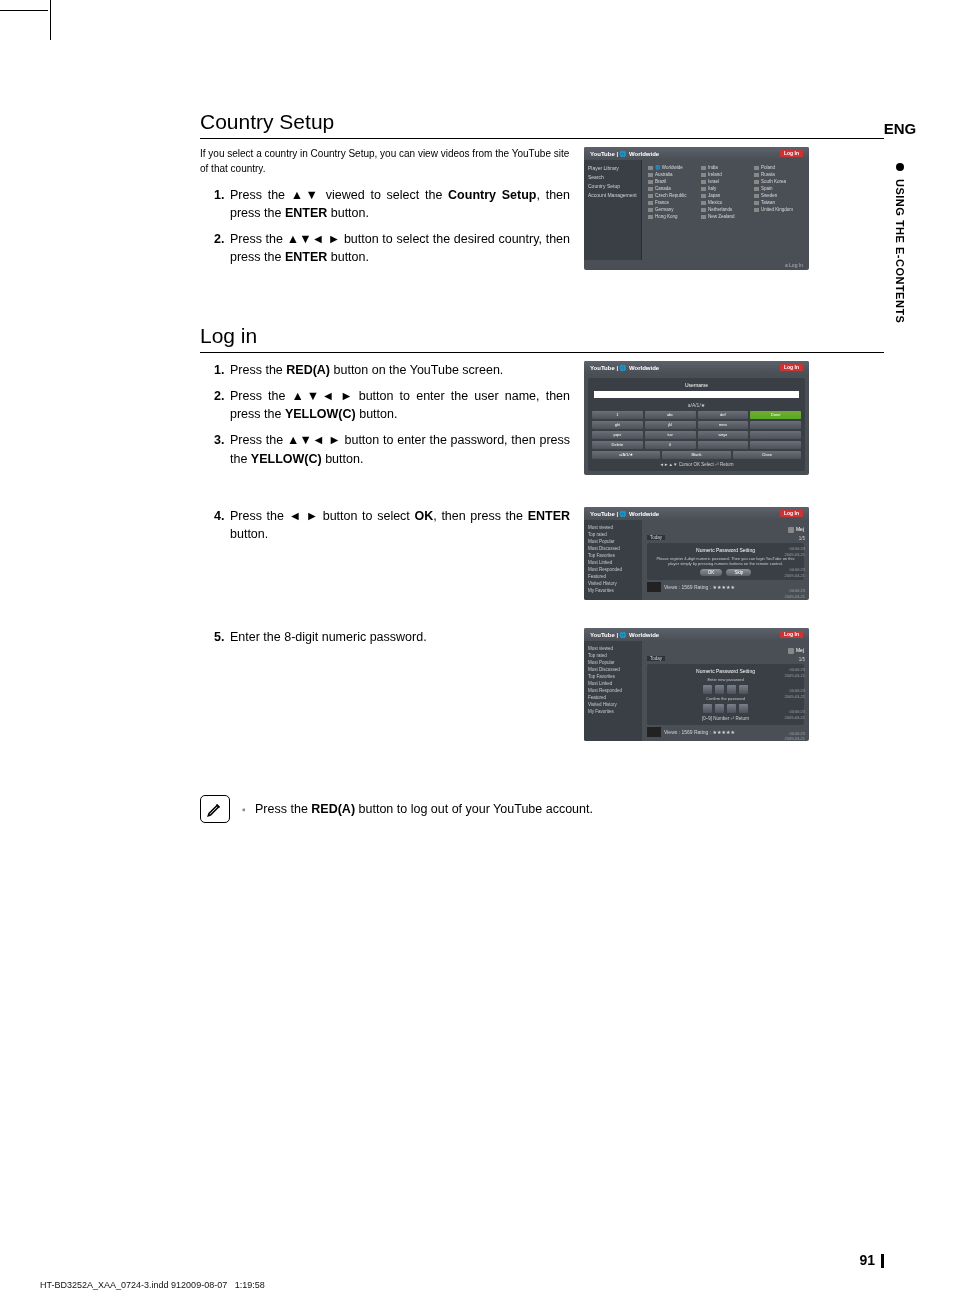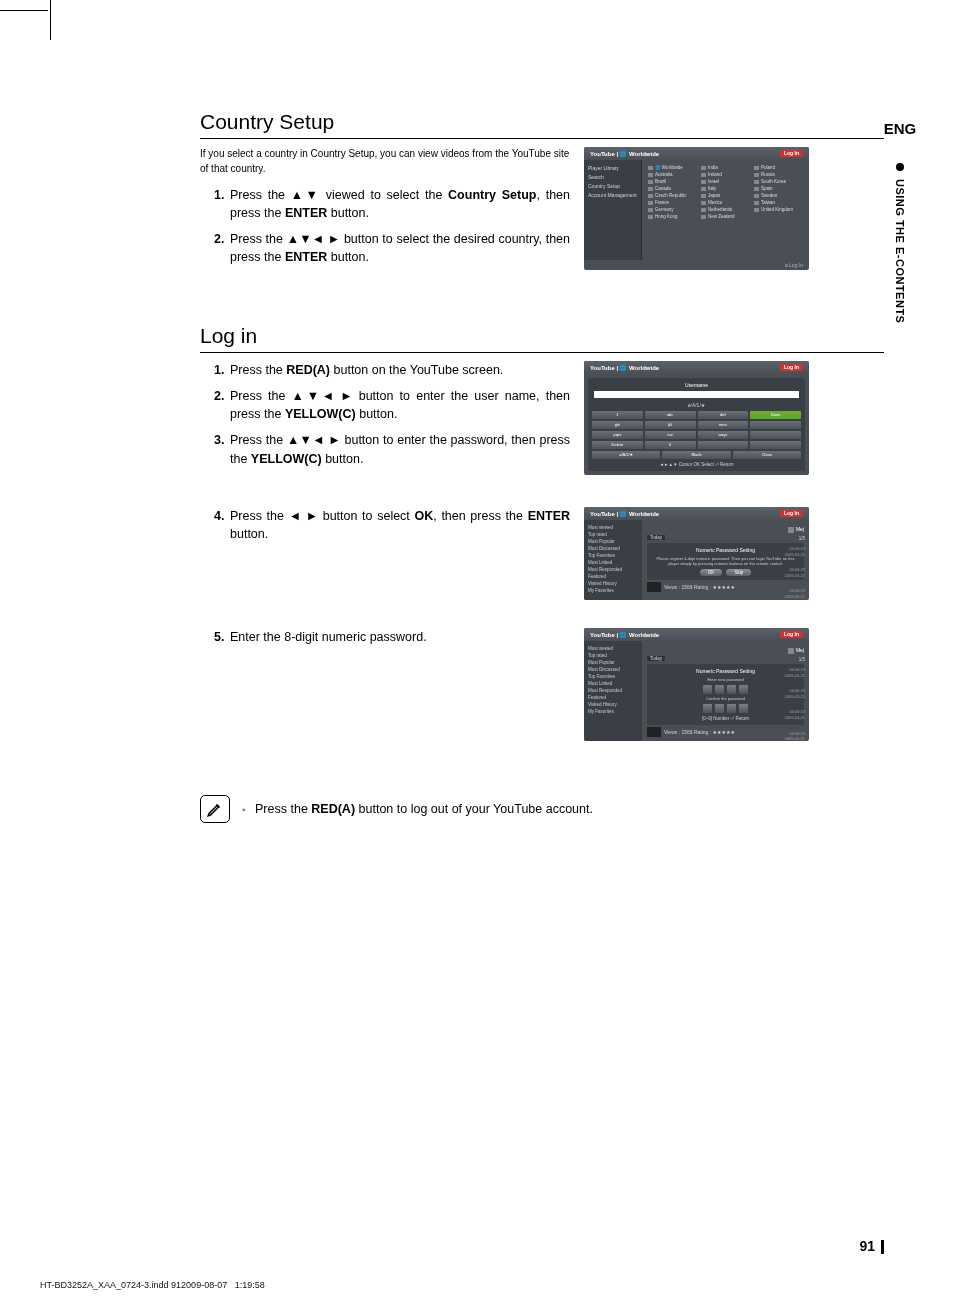--- a/index.html
+++ b/index.html
@@ -133,21 +133,21 @@
   }
   .note-icon {
     width:30px; height:28px; border:1.5px solid #000; border-radius:5px;
     display:flex; align-items:center; justify-content:center;
     font-style:italic; font-weight:bold; font-size:16px;
   }
   .note-bullet { color:#888; font-size:10px; margin-right:6px;}
   .note-text { font-size:12.5px;text-align:right; }
 
   .page-num {
-    position:absolute; right:70px; bottom:58px;
+    position:absolute; right:70px; bottom:44px;
     font-size:14px; font-weight:bold;
   }
   .page-num-bar { display:inline-block; width:3px; height:14px; background:#000; margin-left:6px; vertical-align:middle;}
   .footer-meta {
     position:absolute; left:40px; right:40px; bottom:22px;
     display:flex; justify-content:flex-start; font-size:9px; color:#111;
   }
   .top-line { position:absolute; top:0; left:50px; width:1px; height:40px; background:#000;}
   .top-line2 { position:absolute; top:10px; left:0; width:48px; height:1px; background:#000;}
 

